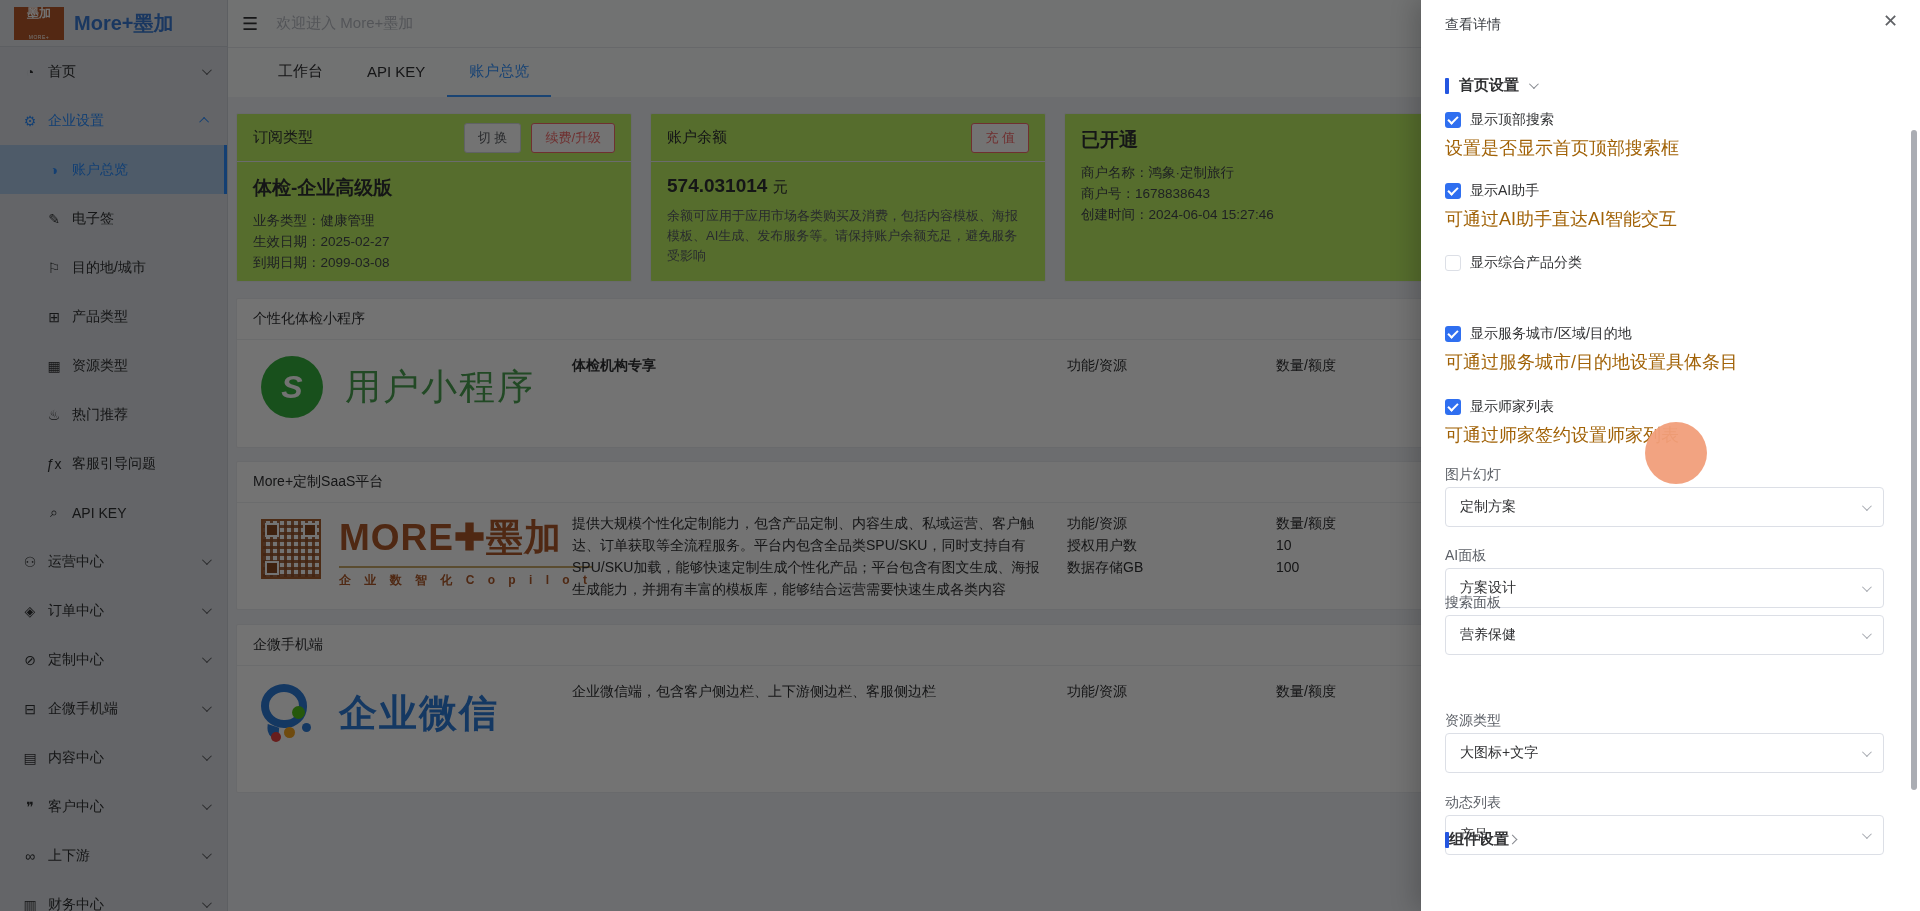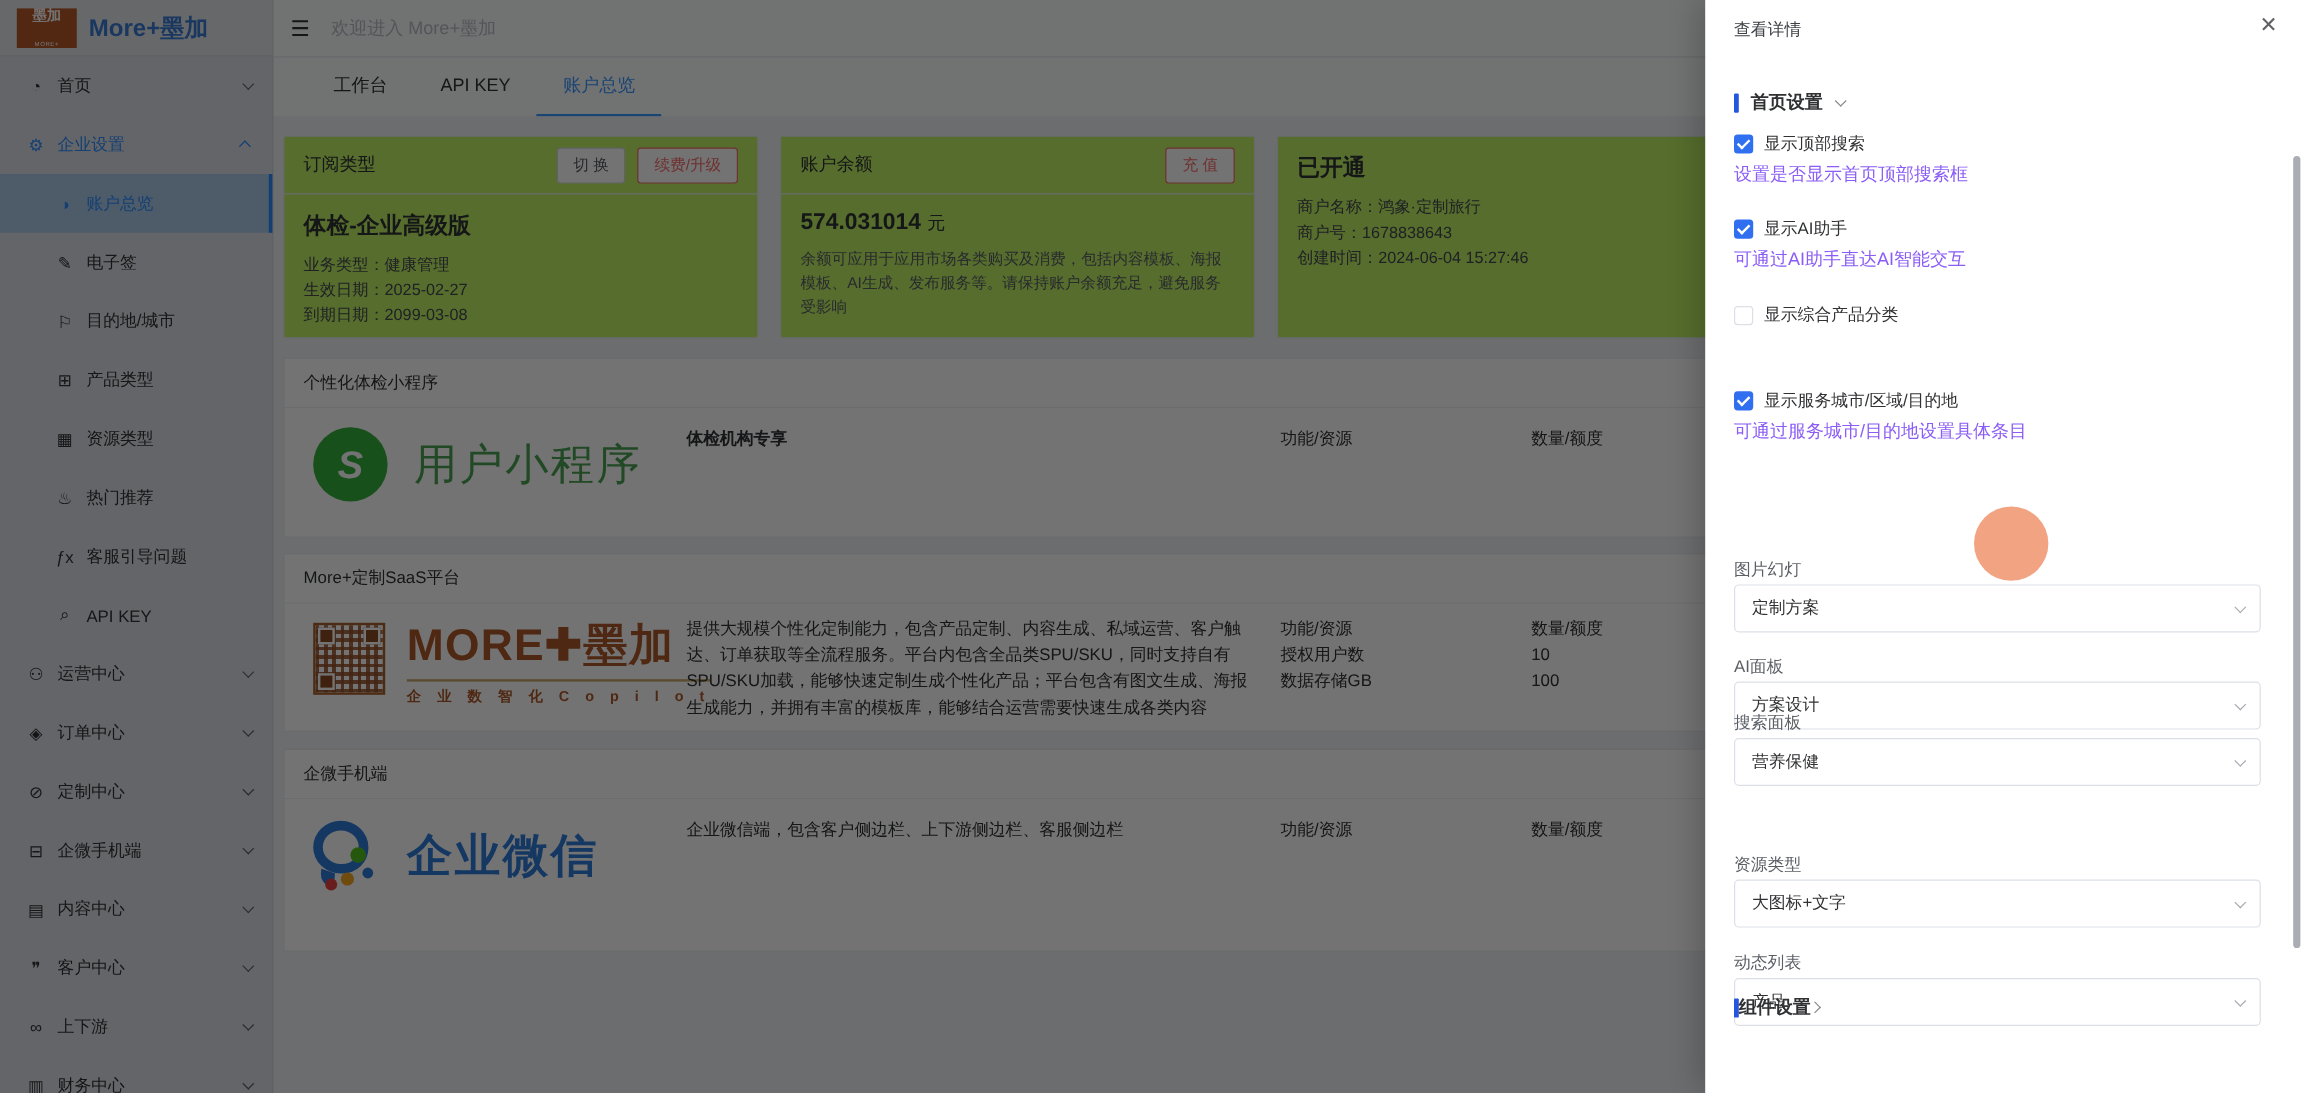--- a/index.html
+++ b/index.html
@@ -104,21 +104,21 @@
   .dchev.right { transform:rotate(-45deg); }
 
   .cbg { position:absolute; left:24px; right:36px; }
   .cbg.g1 { top:108px; } .cbg.g2 { top:179px; } .cbg.g3 { top:251px; } .cbg.g4 { top:322px; } .cbg.g5 { top:395px; }
   .cb-row { display:flex; align-items:center; gap:9px; height:24px; cursor:pointer; }
   .cb { width:16px; height:16px; border-radius:3px; flex:none; position:relative; }
   .cb.on { background:#2f6ff0; }
   .cb.on::after { content:""; position:absolute; left:5px; top:2px; width:4px; height:8px; border-right:2px solid #fff; border-bottom:2px solid #fff; transform:rotate(45deg); }
   .cb.off { background:#fff; border:1px solid #dcdfe6; }
   .cb-label { font-size:14px; color:#303133; }
-  .cb-desc { margin-top:4px; font-size:15px; color:#8b5cf6; }
+  .cb-desc { margin-top:4px; font-size:18px; color:#a16207; }
 
   .selg { position:absolute; left:24px; width:439px; }
   .selg.s1 { top:466px; } .selg.s2 { top:547px; } .selg.s3 { top:594px; } .selg.s4 { top:712px; } .selg.s5 { top:794px; }
   .sel-label { font-size:14px; color:#5b5f66; line-height:16px; }
   .sel-box { margin-top:5px; height:40px; border:1px solid #dcdfe6; border-radius:4px; display:flex; align-items:center; justify-content:space-between; padding:0 14px; cursor:pointer; background:#fff; }
   .sel-value { font-size:14px; color:#303133; }
   .sel-chev { width:7px; height:7px; border-right:1.5px solid #a8abb2; border-bottom:1.5px solid #a8abb2; transform:rotate(45deg) translateY(-2px); }
 
   .d-footer { position:absolute; left:24px; top:830px; display:flex; align-items:center; cursor:pointer; }
   .click-dot { position:absolute; left:224px; top:422px; width:62px; height:62px; border-radius:50%; background:rgba(241,158,122,0.95); z-index:5; }
@@ -383,20 +383,27 @@
     </div>
 
     <div class="cbg g4">
       <div class="cb-row">
         <span class="cb on"></span>
         <span class="cb-label">显示服务城市/区域/目的地</span>
       </div>
       <div class="cb-desc">可通过服务城市/目的地设置具体条目</div>
     </div>
 
+    <div class="cbg g5">
+      <div class="cb-row">
+        <span class="cb on"></span>
+        <span class="cb-label">显示师家列表</span>
+      </div>
+      <div class="cb-desc">可通过师家签约设置师家列表</div>
+    </div>
 
     <div class="selg s1">
       <div class="sel-label">图片幻灯</div>
       <div class="sel-box">
         <span class="sel-value">定制方案</span>
         <span class="sel-chev"></span>
       </div>
     </div>
 
     <div class="selg s2">

